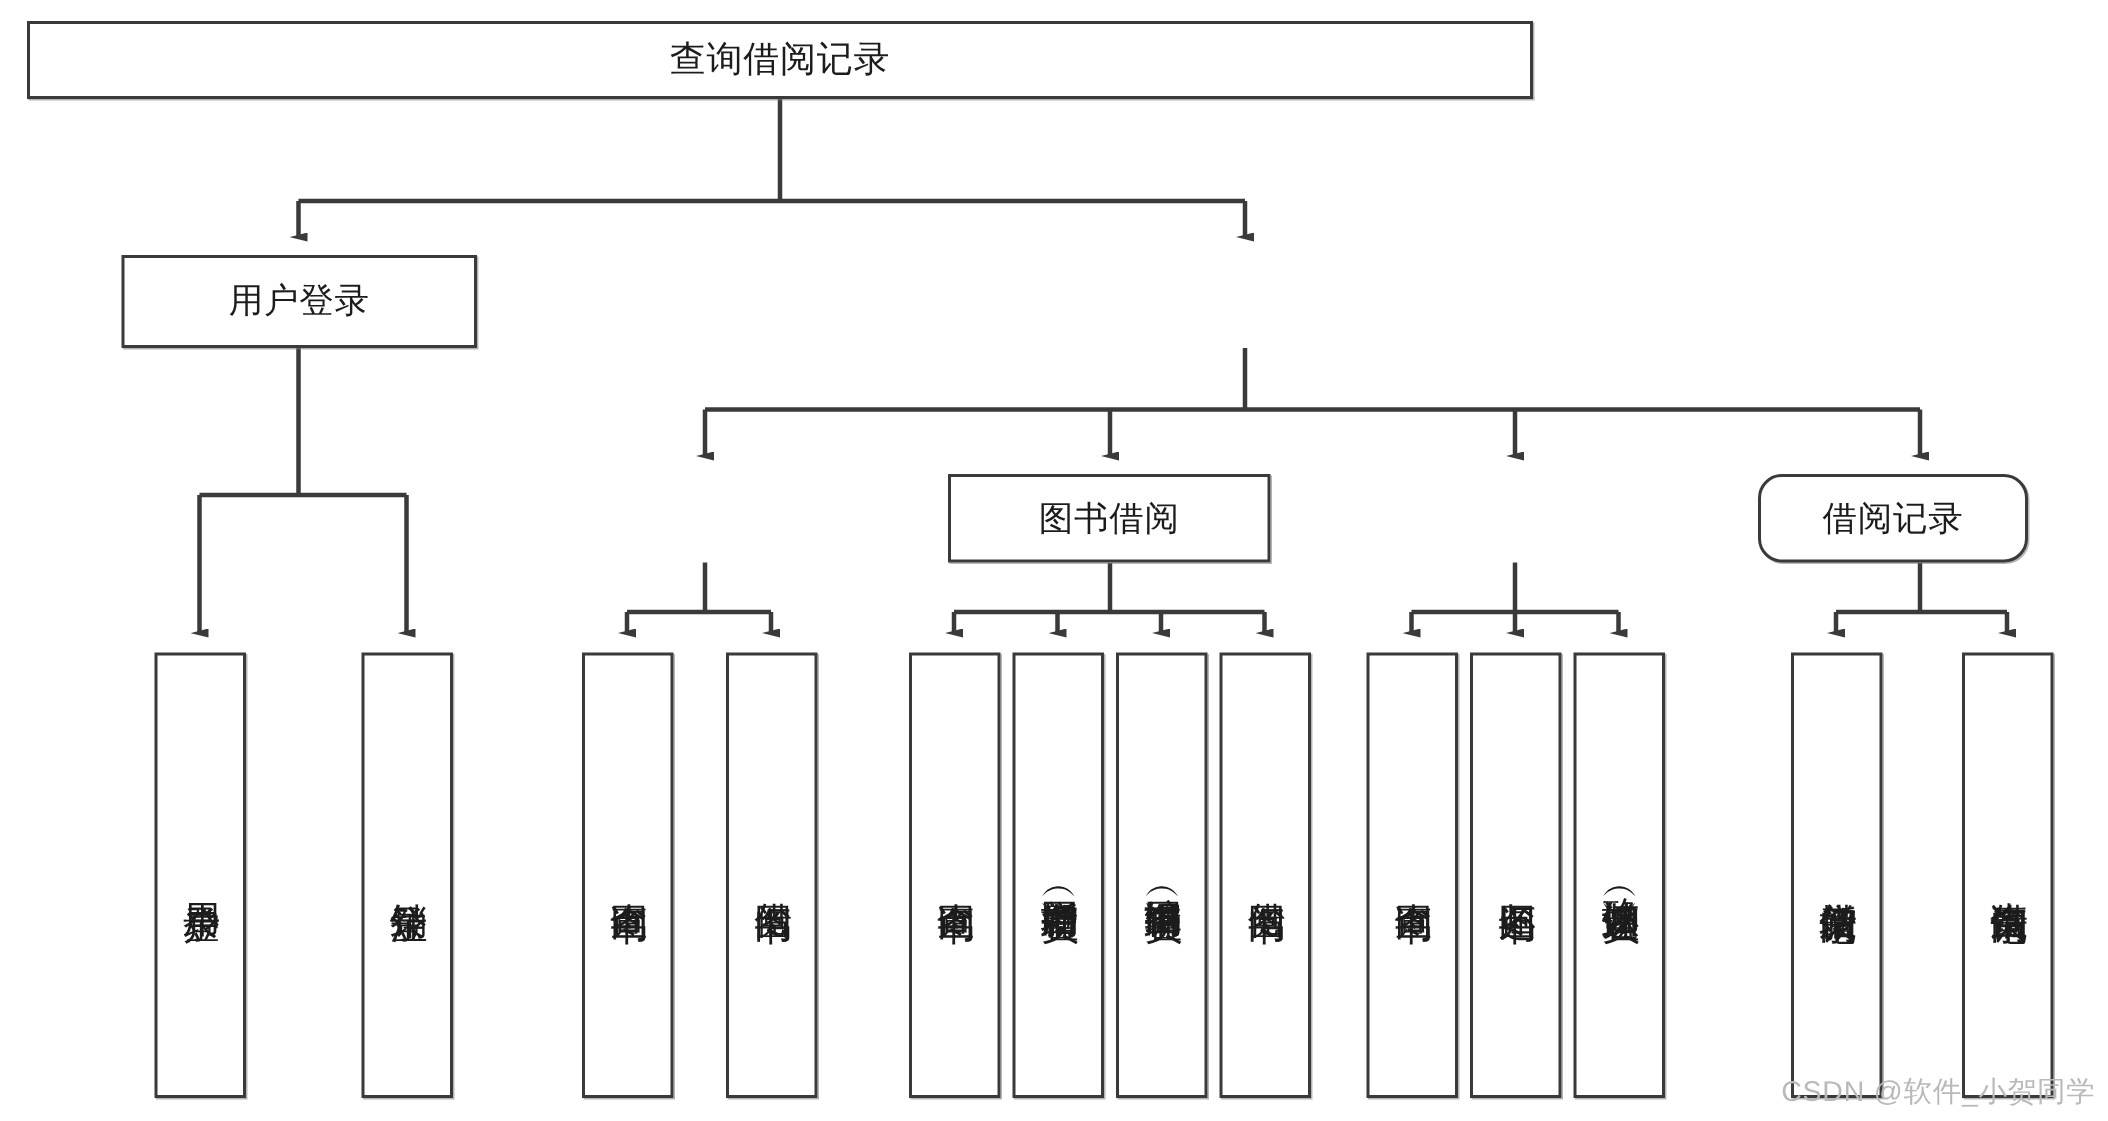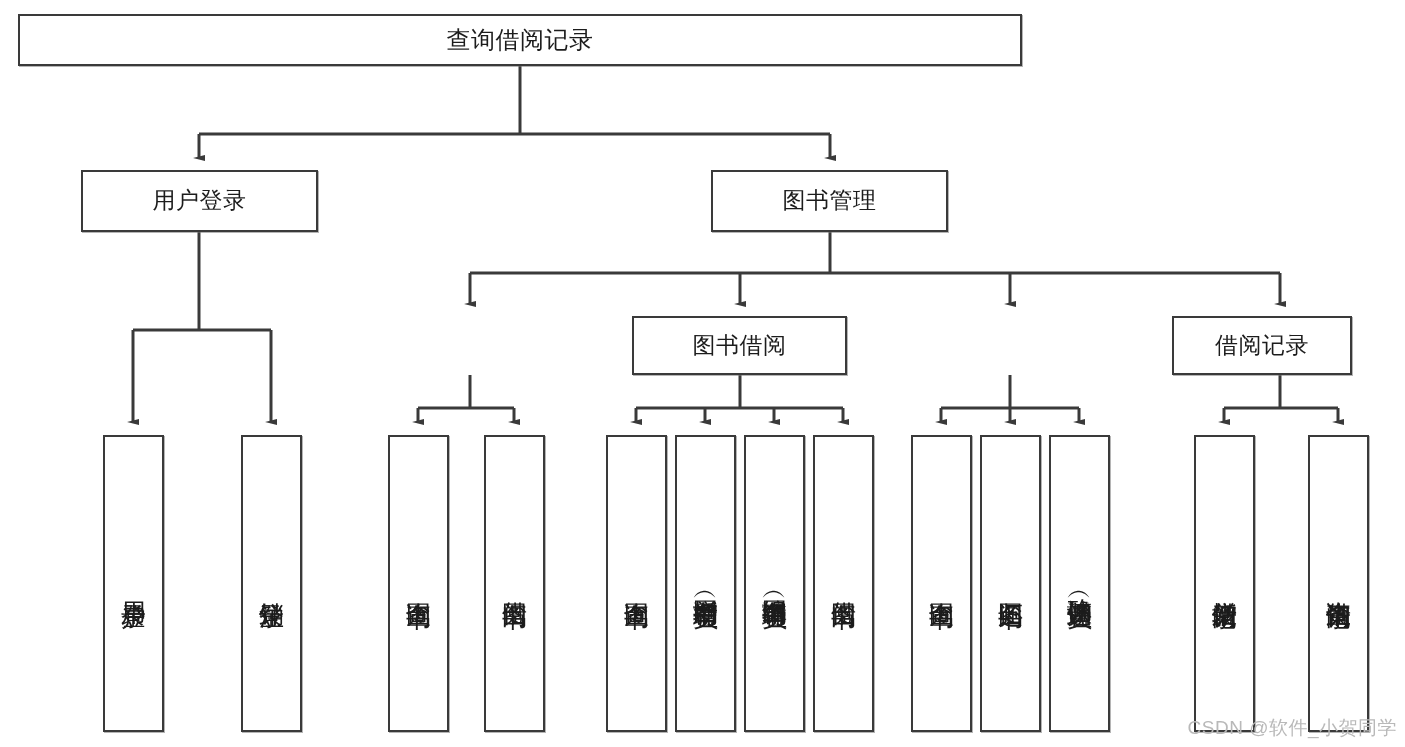--- a/index.html
+++ b/index.html
@@ -131,28 +131,25 @@
     </g>
   </svg>
 
   <div class="node h root" style="left:18px; top:14px; width:1004px; height:52px;">
     <span class="label">查询借阅记录</span>
   </div>
 
   <div class="node h" style="left:81px; top:170px; width:237px; height:62px;">
     <span class="label">用户登录</span>
   </div>
-  <div class="node h" style="left:711px; top:170px; width:237px; height:62px;">
-    <span class="label">图书管理</span>
-  </div>
 
   <div class="node h" style="left:632px; top:316px; width:215px; height:59px;">
     <span class="label">图书借阅</span>
   </div>
-  <div class="node h" style="left:1172px; top:316px; width:180px; height:59px;">
+  <div class="node h" style="left:1172px; top:316px; width:180px; height:59px;border-radius:16px;">
     <span class="label">借阅记录</span>
   </div>
 
   <div class="node v" style="left:103px; top:435px; width:61px; height:297px;">
     <span class="label">用户登录</span>
   </div>
   <div class="node v" style="left:241px; top:435px; width:61px; height:297px;">
     <span class="label">注销登录</span>
   </div>
 

